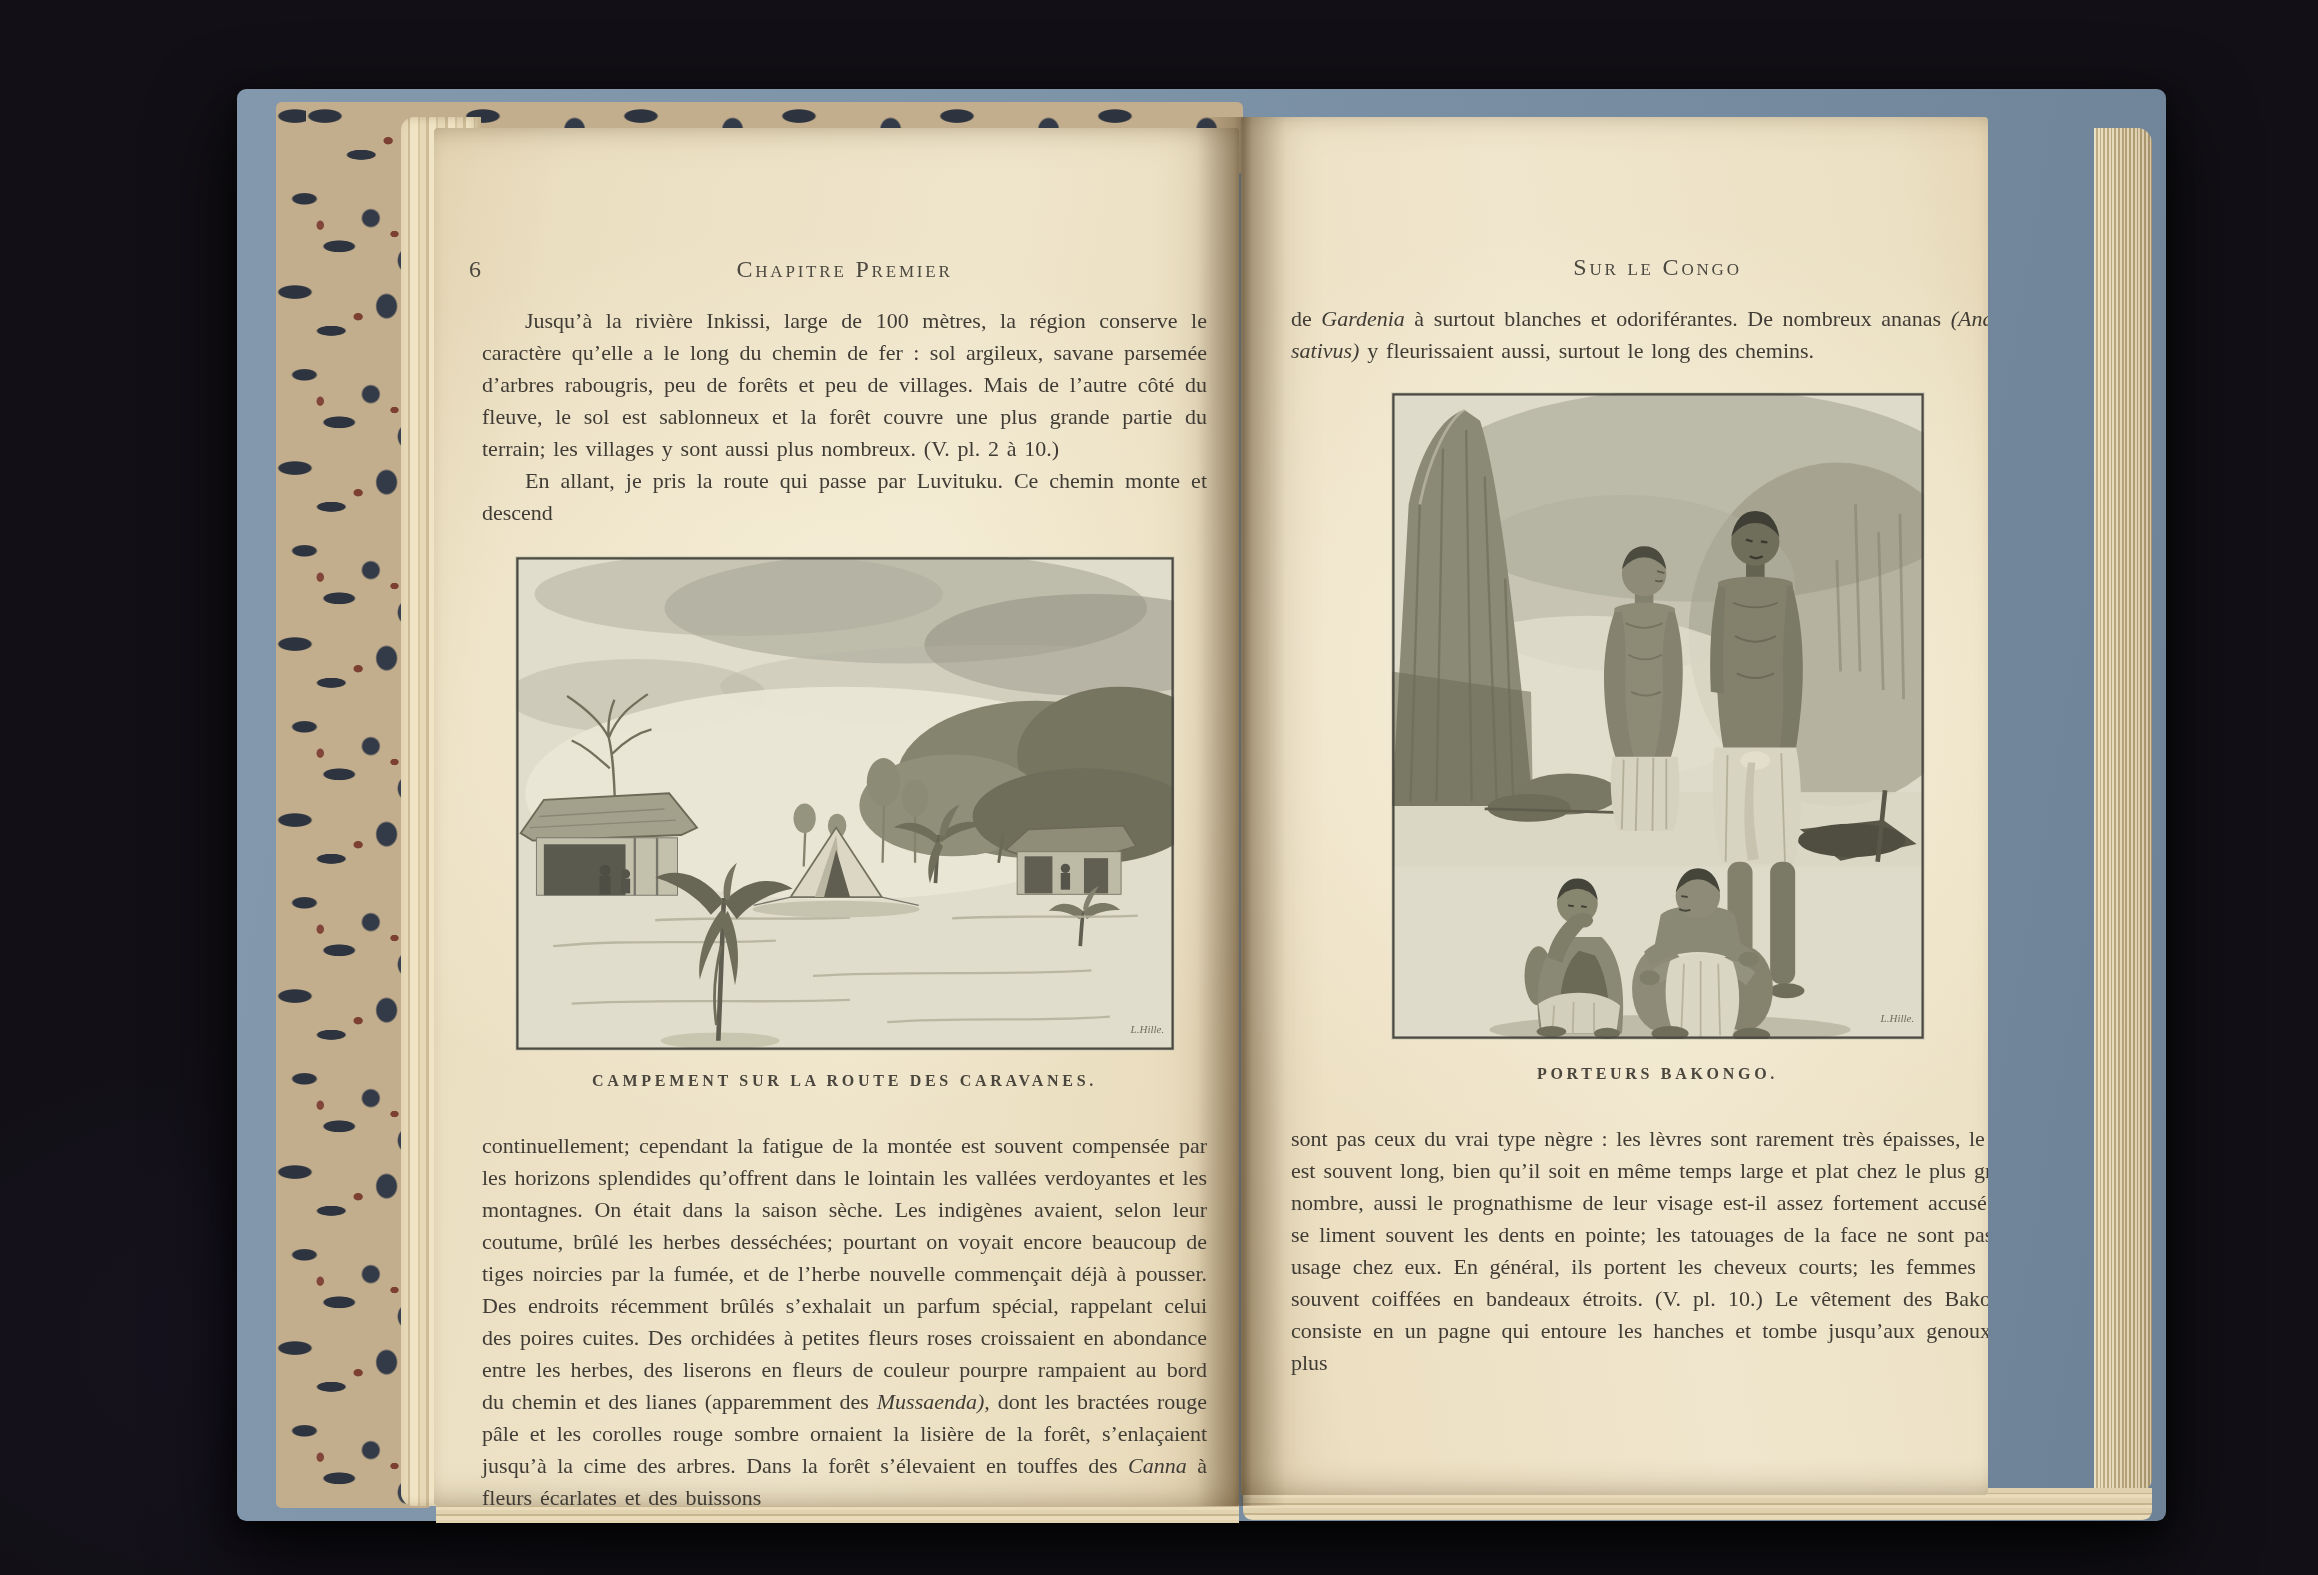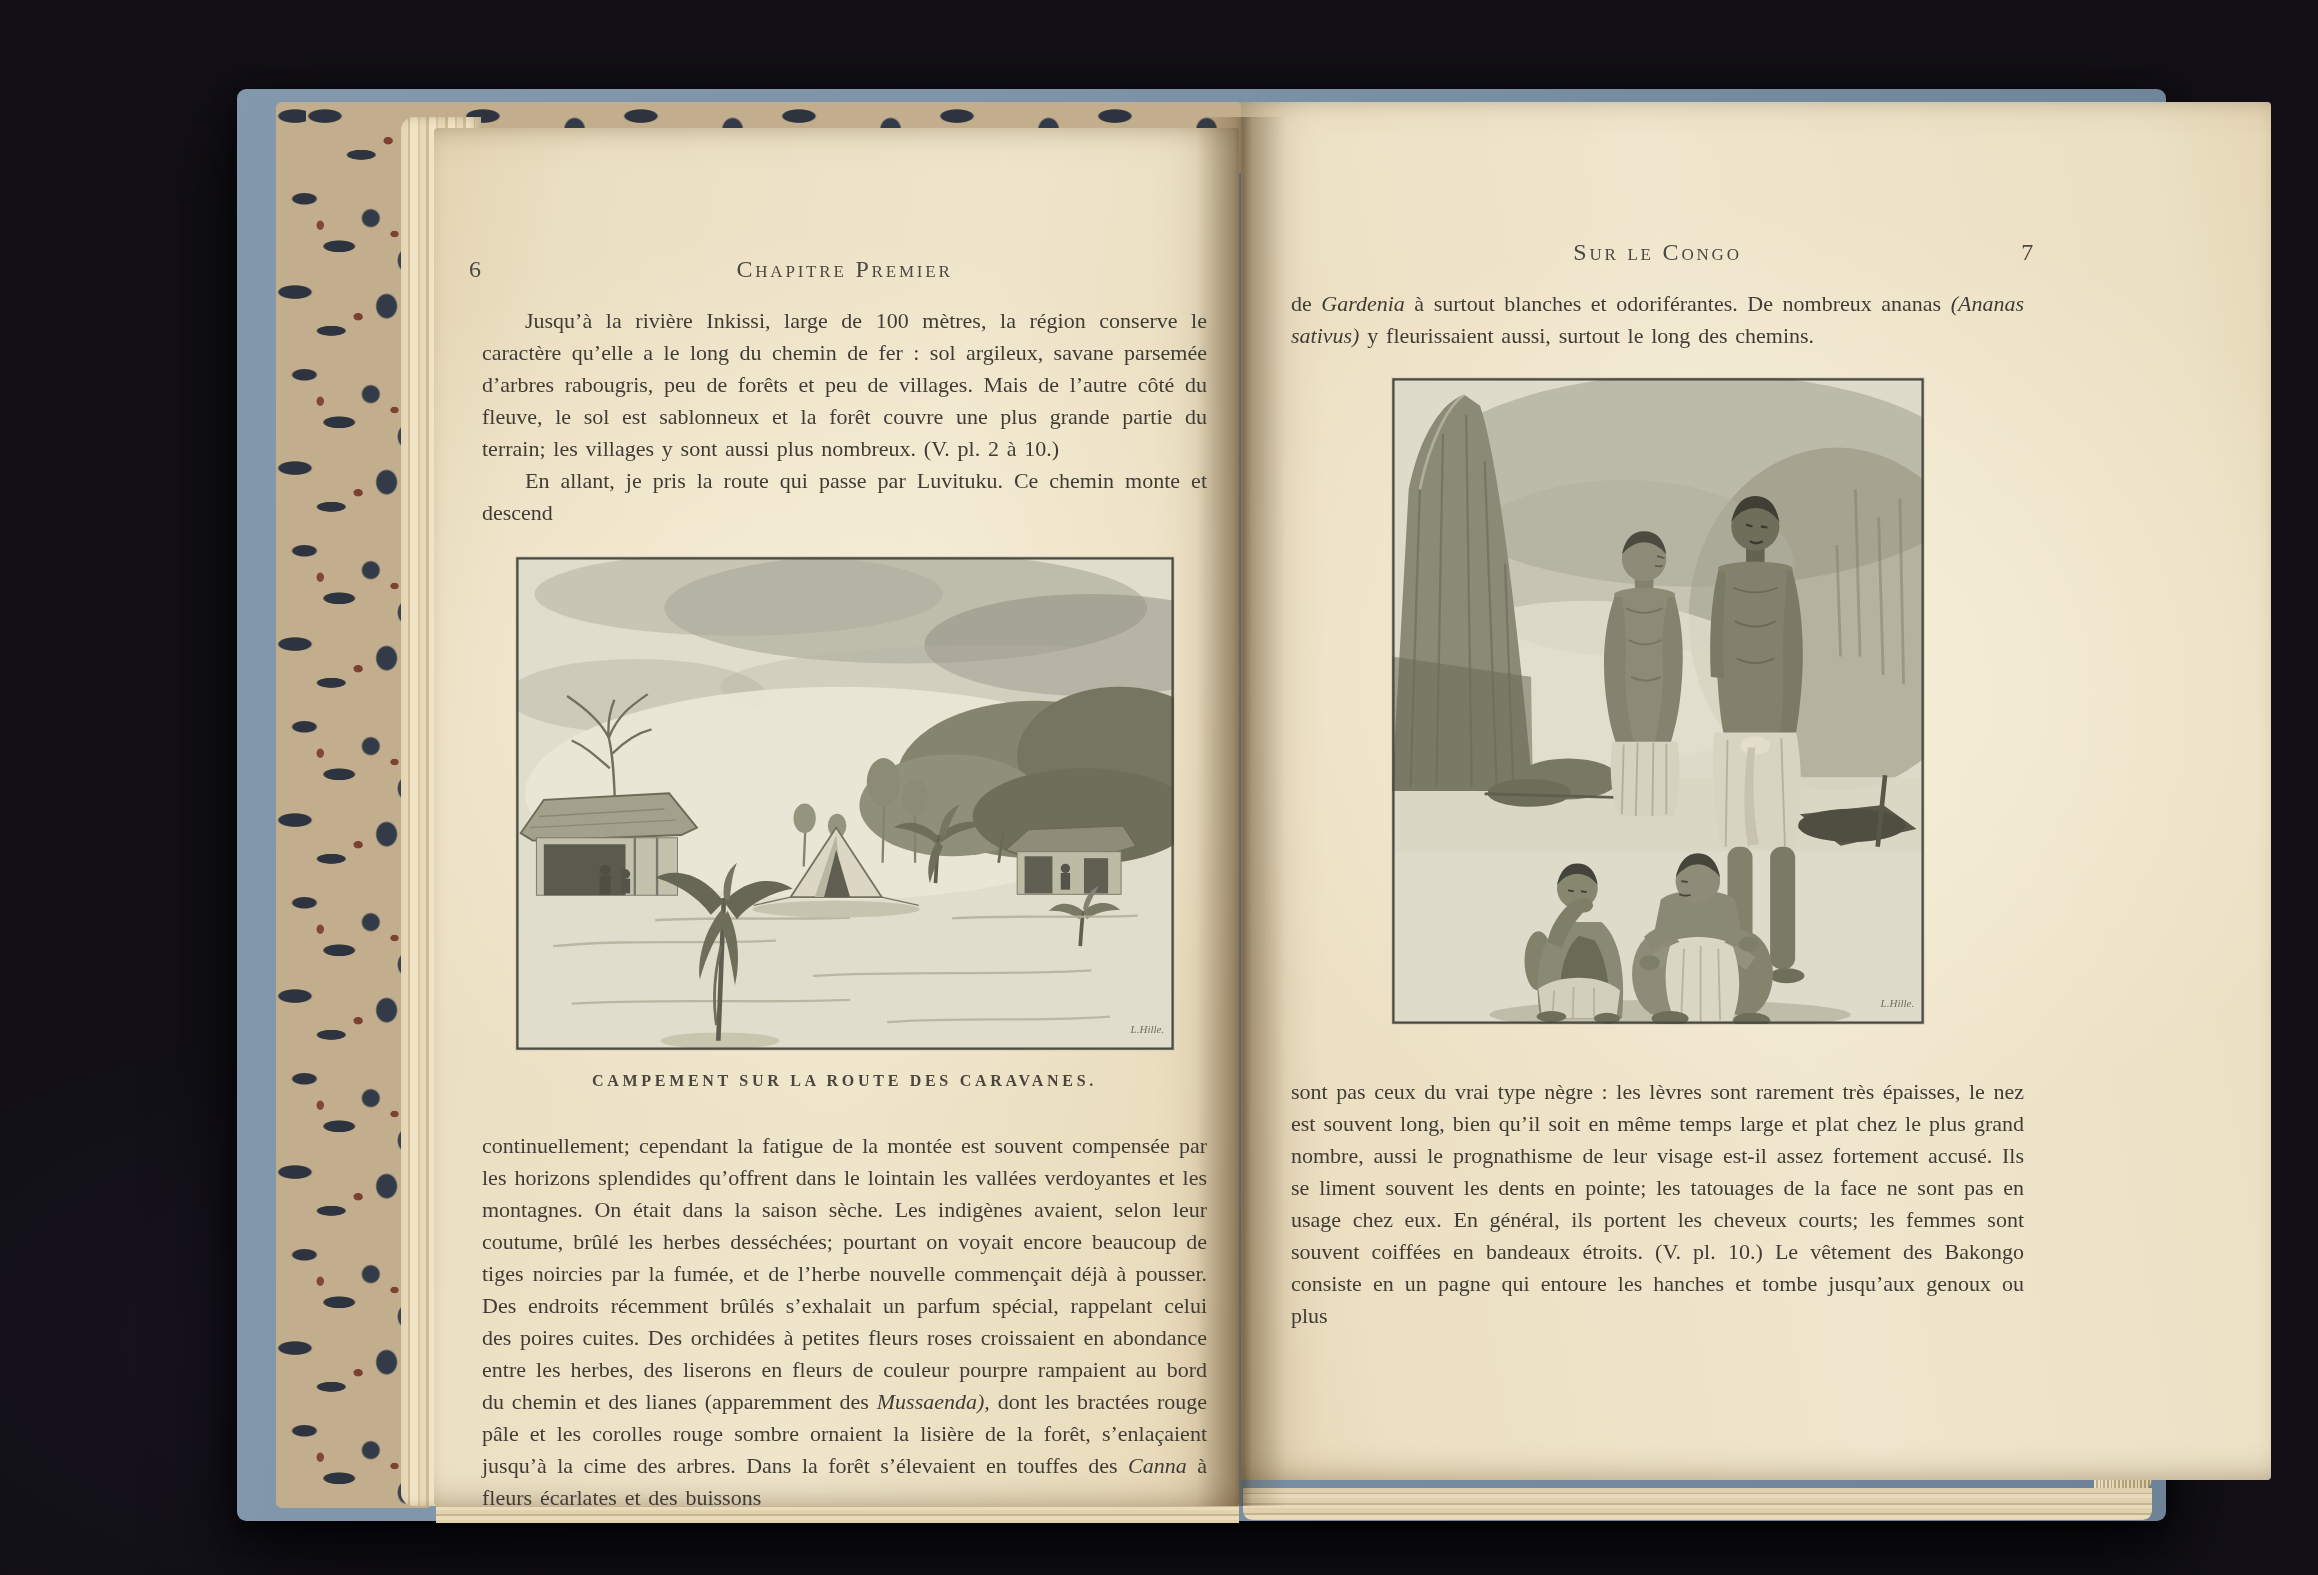--- a/index.html
+++ b/index.html
@@ -39,21 +39,21 @@
     background:repeating-linear-gradient(180deg,#e2d3b0 0 3.7px,#c7b58e 3.7px 5.6px,#eadcba 5.6px 9.3px);}
   .edge-bottom-r{position:absolute;left:1243px;top:1488px;width:909px;height:32px;border-radius:0 0 9.3px 9.3px;
     background:repeating-linear-gradient(180deg,#e0d1ae 0 4.6px,#c5b38c 4.6px 6.5px,#e9dbb9 6.5px 10.2px);}
   
   .page{position:absolute;overflow:hidden;color:#403c35;}
   .page-left{left:434px;top:128px;width:805px;height:1378px;border-radius:3.7px 1.9px 1.9px 3.7px;
     background:
       radial-gradient(835px 649px at 45% 40%, rgba(255,250,232,.45) 0%, rgba(255,250,232,0) 70%),
       linear-gradient(100deg,#e3d4b2 0%,#ebdfc2 14%,#efe5cb 55%,#eaddbe 88%,#e2d2b0 100%);
     box-shadow:inset -43px 0 56px -26px rgba(95,70,35,.5), inset 0 -16.7px 28px -16.7px rgba(95,70,35,.35), inset 0 13px 22px -15px rgba(95,70,35,.3);}
-  .page-right{left:1241px;top:102px;width:1030px;height:1378px;border-radius:1.9px 3.7px 3.7px 1.9px;
+  .page-right{left:1241px;top:117px;width:747px;height:1378px;border-radius:1.9px 3.7px 3.7px 1.9px;
     background:
       radial-gradient(881px 668px at 52% 42%, rgba(255,250,234,.5) 0%, rgba(255,250,234,0) 72%),
       linear-gradient(80deg,#e4d5b4 0%,#ecdfc2 12%,#f0e6cd 50%,#ebe0c3 90%,#e5d6b5 100%);
     box-shadow:inset 45px 0 56px -26px rgba(95,70,35,.45), inset 0 -16.7px 28px -16.7px rgba(95,70,35,.35), inset 0 11px 20.4px -15px rgba(95,70,35,.3);}
   .gutter{position:absolute;left:1197px;top:117px;width:89px;height:1389px;pointer-events:none;
     background:linear-gradient(90deg,rgba(70,48,20,0) 0%,rgba(70,48,20,.28) 42%,rgba(50,32,10,.42) 52%,rgba(70,48,20,.22) 62%,rgba(70,48,20,0) 100%);}
   
   .page-body{position:absolute;top:0;font-size:22px;line-height:32px;}
   .page-left  .page-body{left:48px;width:725px;padding-top:80px;}
   .page-right .page-body{left:50px;width:733px;padding-top:89px;}
@@ -269,20 +269,21 @@
           <ellipse cx="278" cy="630" rx="11" ry="8" fill="#7f7e69"></ellipse>
           <path d="M300,612 C320,601 350,601 368,613 C378,642 376,672 366,694 L306,694 C294,670 292,638 300,612 Z" fill="#dad6c4"></path>
           <path d="M315,615 L312,692 M333,612 L333,694 M352,615 L354,692" stroke="#b7b49e" stroke-width="2" fill="none"></path>
           <ellipse cx="300" cy="690" rx="20" ry="8" fill="#6f6e5b"></ellipse>
           <ellipse cx="388" cy="692" rx="20" ry="8" fill="#6f6e5b"></ellipse>
 
           <rect x="1.5" y="1.5" width="571" height="693" fill="none" stroke="#4c4b41" stroke-width="2.5"></rect>
         </svg>
         <span class="signature">L.Hille.</span>
       </div>
+      <p class="fig-caption">PORTEURS BAKONGO.</p>
       <div class="spacer-m"></div>
       <p class="body-par"><span>sont pas ceux du vrai type nègre : les lèvres sont rarement très épaisses, le nez est souvent long, bien qu’il soit en même temps large et plat chez le plus grand nombre, aussi le prognathisme de leur visage est-il assez fortement accusé. Ils se liment souvent les dents en pointe; les tatouages de la face ne sont pas en usage chez eux. En général, ils portent les cheveux courts; les femmes sont souvent coiffées en bandeaux étroits. (V. pl. 10.) Le vêtement des Bakongo consiste en un pagne qui entoure les hanches et tombe jusqu’aux genoux ou plus</span></p>
     </div>
   </div>
 
   <div class="gutter"></div>
 </div>
 
 
 </body></html>

